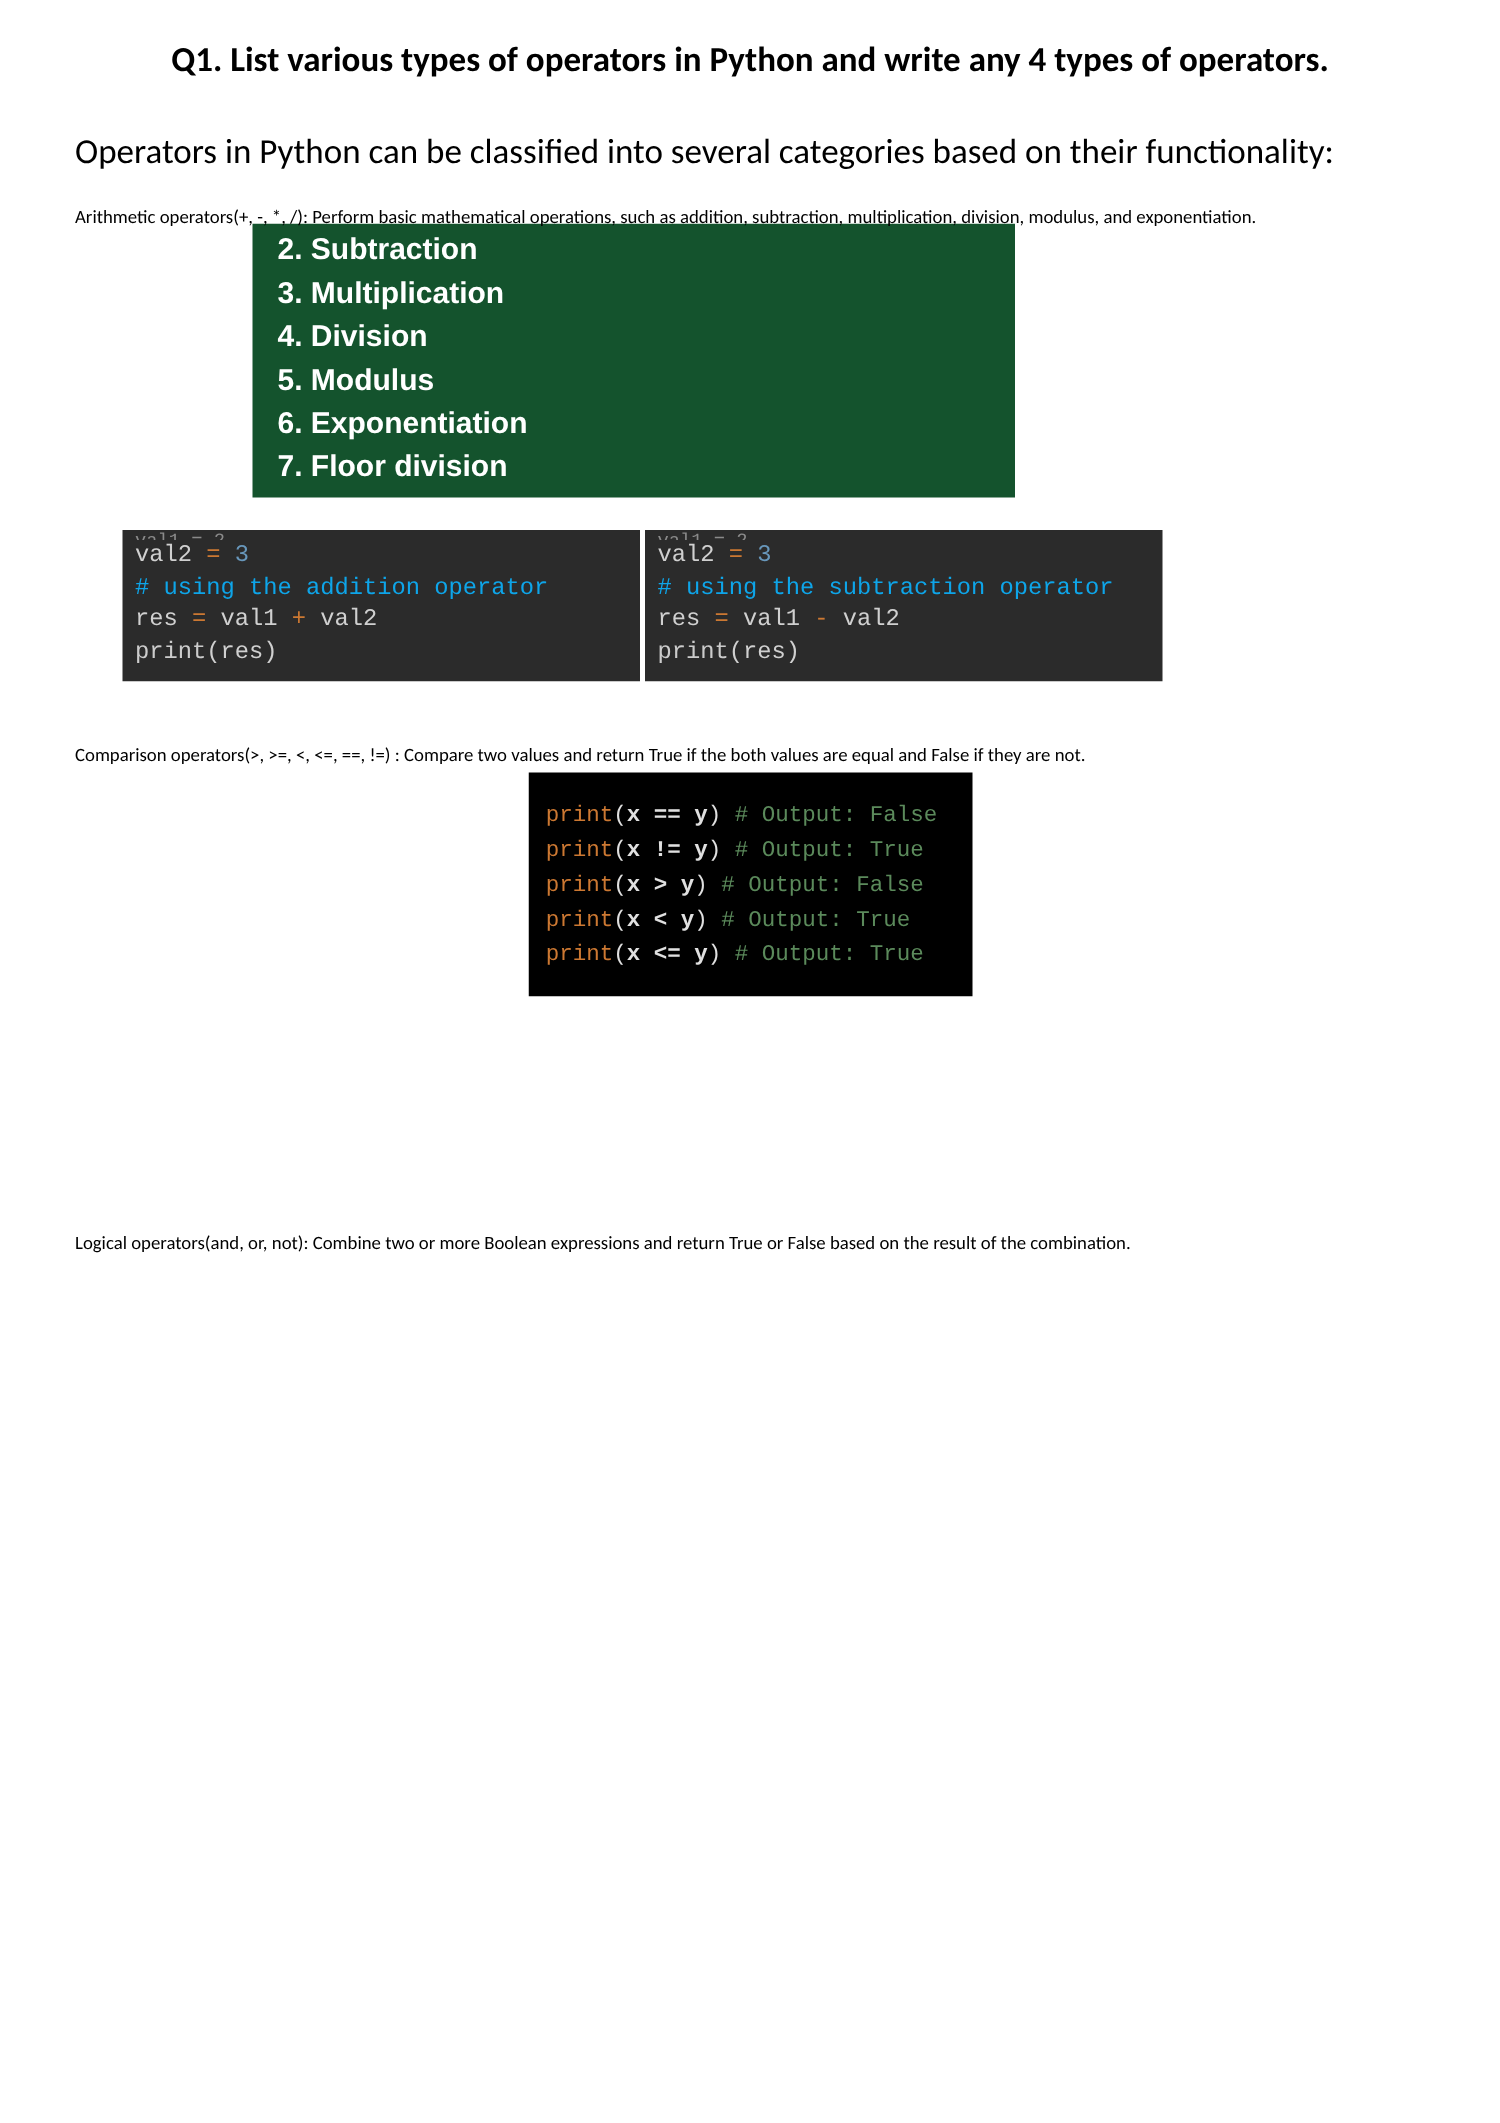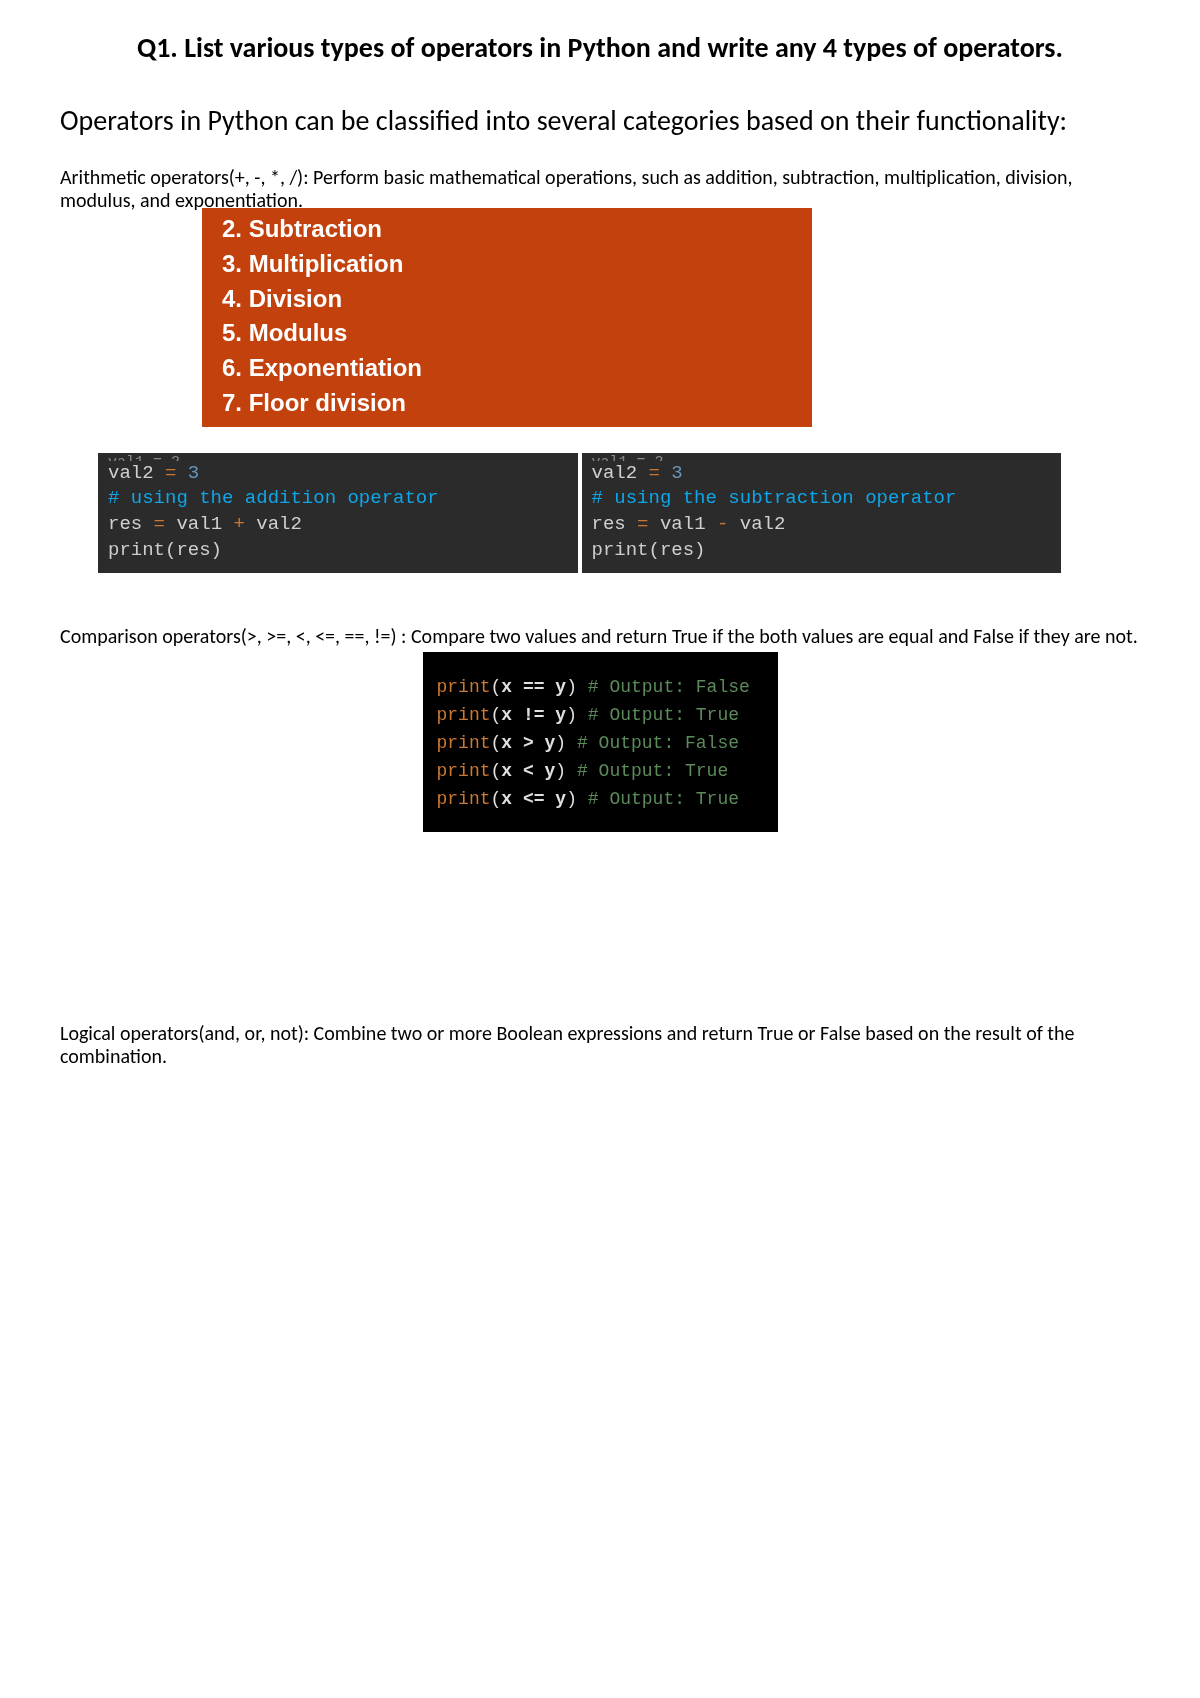--- a/index.html
+++ b/index.html
@@ -20,45 +20,45 @@
       font-weight: bold;
       font-size: 28px;
       margin-bottom: 38px;
     }
     .para {
       font-size: 28px;
       line-height: 1.25;
       margin-bottom: 28px;
     }
     .para-tight {
-      font-size: 20px;
+      font-size: 15px;
       line-height: 1.15;
       margin-bottom: 0;
     }
     .list-box {
-      background: #c2410c;
+      background: #14532d;
       color: #ffffff;
       width: 610px;
       margin-left: 142px;
       margin-top: -4px;
       padding: 4px 20px 6px 20px;
       font-family: Arial, Helvetica, sans-serif;
       font-weight: bold;
       font-size: 24px;
       line-height: 1.45;
     }
     .list-box .item {
       display: block;
     }
     .code-row {
       display: flex;
       gap: 4px;
       margin-top: 26px;
       margin-left: 38px;
-      width: 963px;
+      width: 832px;
     }
     .code-col {
       flex: 1;
       background: #2b2b2b;
       color: #e0e0e0;
       font-family: "Consolas", "Courier New", monospace;
       font-size: 19px;
       padding: 0 10px 10px 10px;
       line-height: 1.35;
     }

